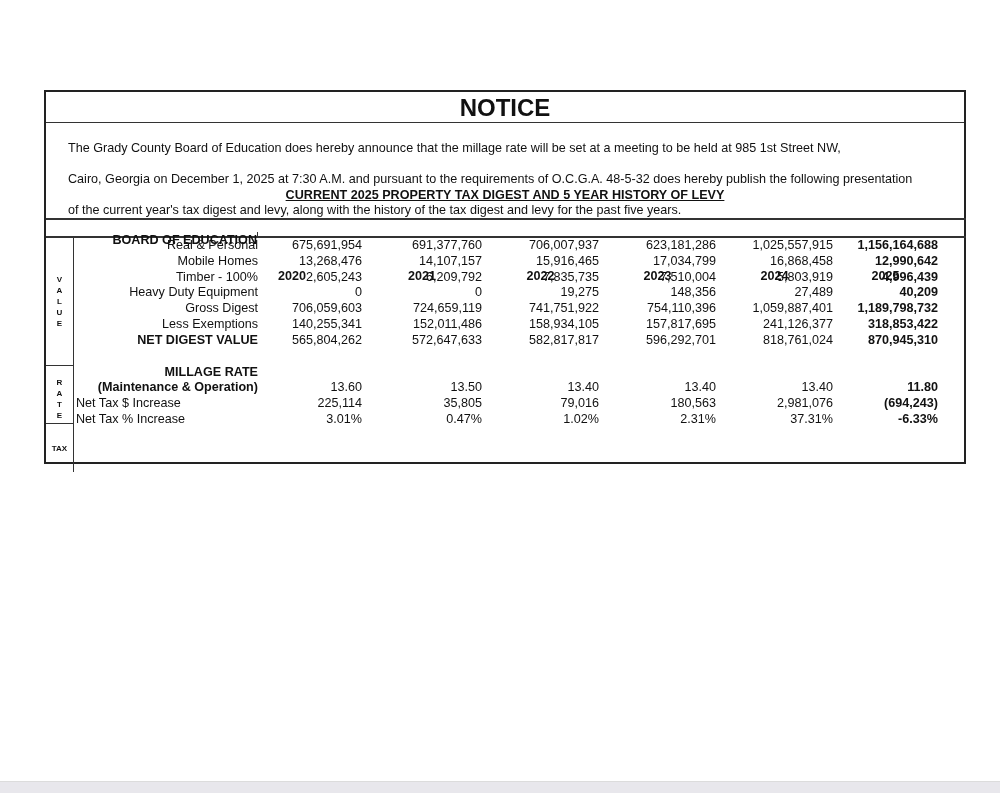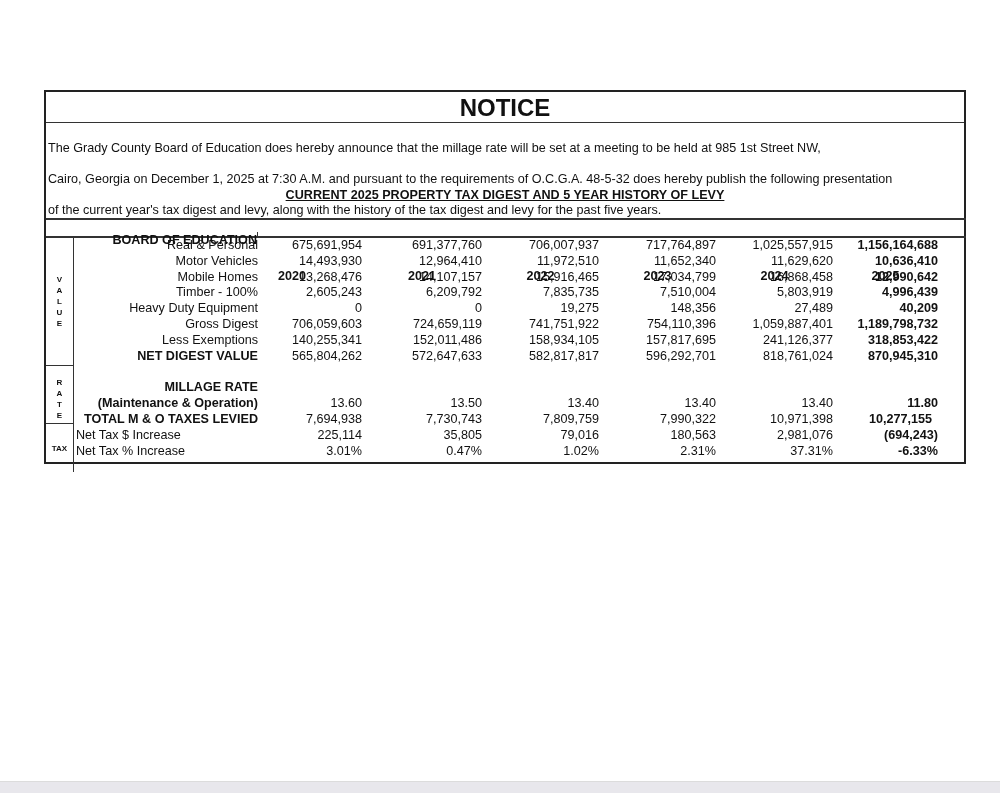--- a/index.html
+++ b/index.html
@@ -9,21 +9,21 @@
   }
   .notice {
     position: absolute; left: 44px; top: 90px; width: 922px; height: 374px;
     border: 2px solid #222; box-sizing: border-box;
   }
   .notice-title {
     height: 30px; border-bottom: 1px solid #333; text-align: center;
     font-weight: bold; font-size: 24px; line-height: 31px;
   }
   .intro {
-    font-size: 12.6px; line-height: 15.5px; padding: 2px 0 0 2px; white-space: pre-line;
+    font-size: 12.6px; line-height: 15.5px; padding: 2px 0 0 2px; white-space: pre-line; margin-left: 20px;
   }
   .subhead {
     text-align: center; font-weight: bold; font-size: 12.6px;
     position: absolute; left: 0; right: 0; top: 96px; text-decoration: underline;
   }
   .tbl {
     position: absolute; left: 0; top: 126px; width: 920px;
     border-top: 2px solid #333;
   }
   .hdr-row {
@@ -102,32 +102,23 @@
         </div>
       </div>
 
       <div class="rows">
 
         <div class="row">
           <div class="lab">Real &amp; Personal</div>
           <div class="col c0">675,691,954</div>
           <div class="col c1">691,377,760</div>
           <div class="col c2">706,007,937</div>
-          <div class="col c3">717,764,897</div>
+          <div class="col c3">623,181,286</div>
           <div class="col c4">1,025,557,915</div>
           <div class="col c5 cur">1,156,164,688</div>
-        </div>
-        <div class="row">
-          <div class="lab">Motor Vehicles</div>
-          <div class="col c0">14,493,930</div>
-          <div class="col c1">12,964,410</div>
-          <div class="col c2">11,972,510</div>
-          <div class="col c3">11,652,340</div>
-          <div class="col c4">11,629,620</div>
-          <div class="col c5 cur">10,636,410</div>
         </div>
         <div class="row">
           <div class="lab">Mobile Homes</div>
           <div class="col c0">13,268,476</div>
           <div class="col c1">14,107,157</div>
           <div class="col c2">15,916,465</div>
           <div class="col c3">17,034,799</div>
           <div class="col c4">16,868,458</div>
           <div class="col c5 cur">12,990,642</div>
         </div>
@@ -185,29 +176,20 @@
           <div class="lab b">(Maintenance &amp; Operation)</div>
           <div class="col c0">13.60</div>
           <div class="col c1">13.50</div>
           <div class="col c2">13.40</div>
           <div class="col c3">13.40</div>
           <div class="col c4">13.40</div>
           <div class="col c5 cur">11.80</div>
         </div>
 
         <div class="row">
-          <div class="lab b">TOTAL M &amp; O TAXES LEVIED</div>
-          <div class="col c0">7,694,938</div>
-          <div class="col c1">7,730,743</div>
-          <div class="col c2">7,809,759</div>
-          <div class="col c3">7,990,322</div>
-          <div class="col c4">10,971,398</div>
-          <div class="col c5 cur" style="padding-right:6px">10,277,155</div>
-        </div>
-        <div class="row">
           <div class="lab left">Net Tax $ Increase</div>
           <div class="col c0">225,114</div>
           <div class="col c1">35,805</div>
           <div class="col c2">79,016</div>
           <div class="col c3">180,563</div>
           <div class="col c4">2,981,076</div>
           <div class="col c5 cur">(694,243)</div>
         </div>
         <div class="row">
           <div class="lab left">Net Tax % Increase</div>

